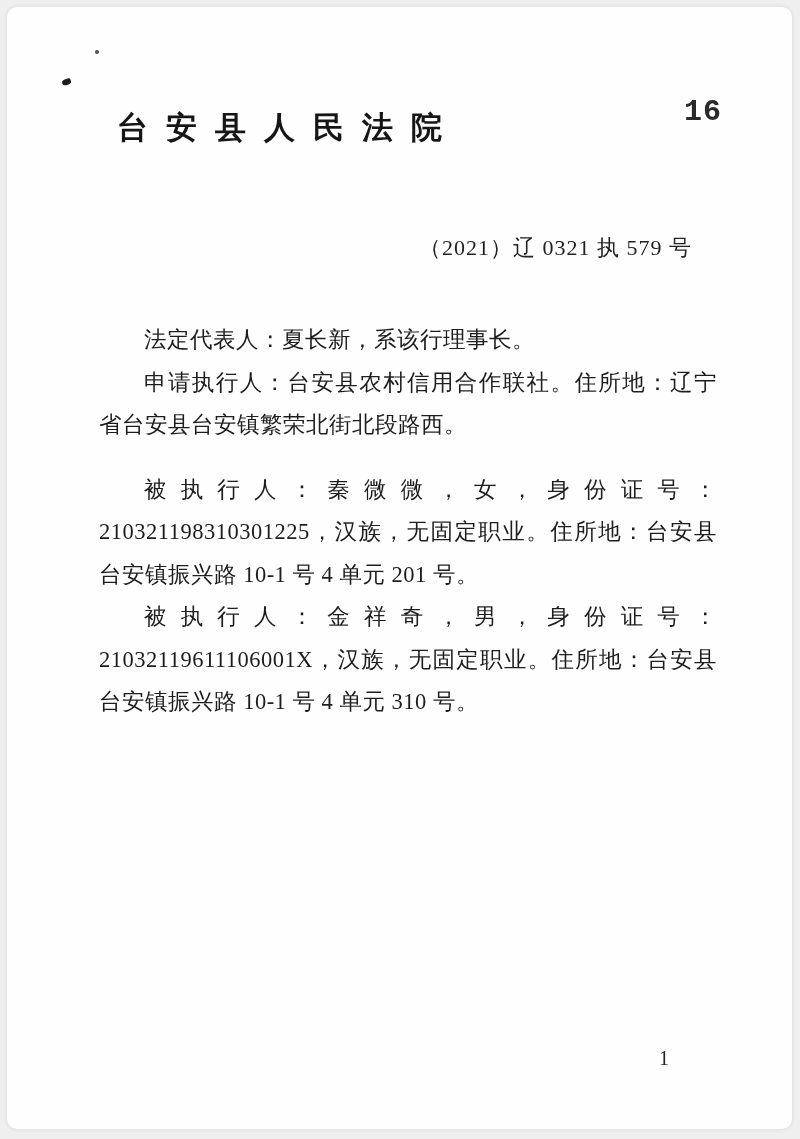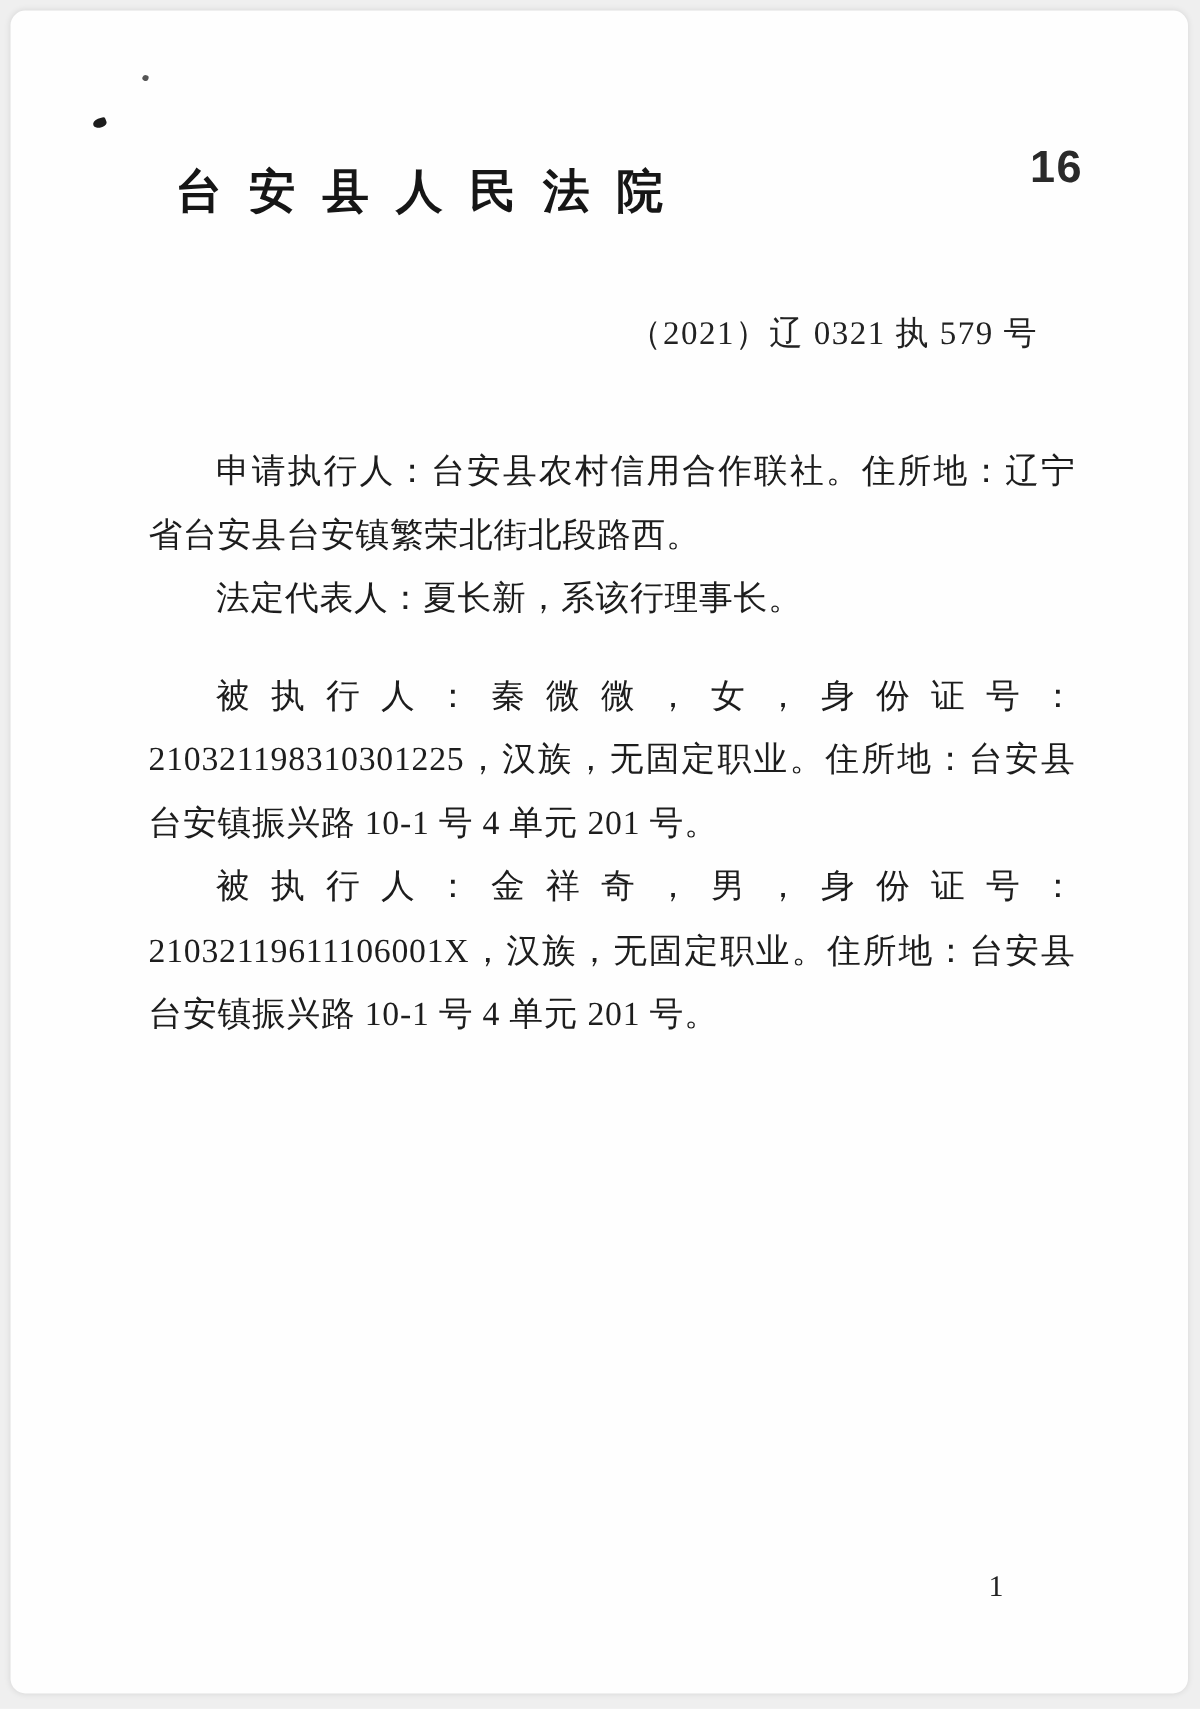--- a/index.html
+++ b/index.html
@@ -24,21 +24,21 @@
     background: #fefefe;
     border-radius: 10px;
     box-shadow: 0 0 4px rgba(0,0,0,0.10);
     box-sizing: border-box;
     padding: 0 75px 0 92px;
   }
   .corner-number {
     position: absolute;
     top: 88px;
     right: 70px;
-    font-family: Liberation Sans, sans-serif;
+    font-family: Liberation Mono, monospace;
     font-size: 30px;
     font-weight: bold;
     color: #2a2a2a;
     letter-spacing: 1px;
   }
   .court-name {
     margin-top: 100px;
     text-align: left;
     font-size: 31px;
     color: #161616;
@@ -49,21 +49,21 @@
   .doc-type {
     margin-top: 10px;
     text-align: center;
     font-size: 38px;
     font-weight: bold;
     color: #111;
     letter-spacing: 22px;
     text-indent: 22px;
   }
   .case-number {
-    margin-top: 58px;
+    margin-top: 84px;
     text-align: right;
     padding-right: 25px;
     font-size: 22px;
     color: #222;
     letter-spacing: 1px;
   }
   .doc-body {
     margin-top: 56px;
     font-size: 22.5px;
     color: #1d1d1d;
@@ -117,22 +117,22 @@
     <span class="ink-speck speck-2"></span>
 
     <div class="corner-number">16</div>
 
     <div class="court-name">台安县人民法院</div>
 
 
     <div class="case-number">（2021）辽 0321 执 579 号</div>
 
     <div class="doc-body">
+      <p>法定代表人：夏长新，系该行理事长。</p>
       <p>申请执行人：台安县农村信用合作联社。住所地：辽宁省台安县台安镇繁荣北街北段路西。</p>
-      <p>法定代表人：夏长新，系该行理事长。</p>
       <p class="gap-before">被执行人：秦微微，女，身份证号：210321198310301225，汉族，无固定职业。住所地：台安县台安镇振兴路 10-1 号 4 单元 201 号。</p>
-      <p>被执行人：金祥奇，男，身份证号：21032119611106001X，汉族，无固定职业。住所地：台安县台安镇振兴路 10-1 号 4 单元 201 号。</p>
+      <p>被执行人：金祥奇，男，身份证号：21032119611106001X，汉族，无固定职业。住所地：台安县台安镇振兴路 10-1 号 4 单元 310 号。</p>
     </div>
 
     <div class="page-footer-number">1</div>
 
   </div>
 </div>
 
 </body></html>

